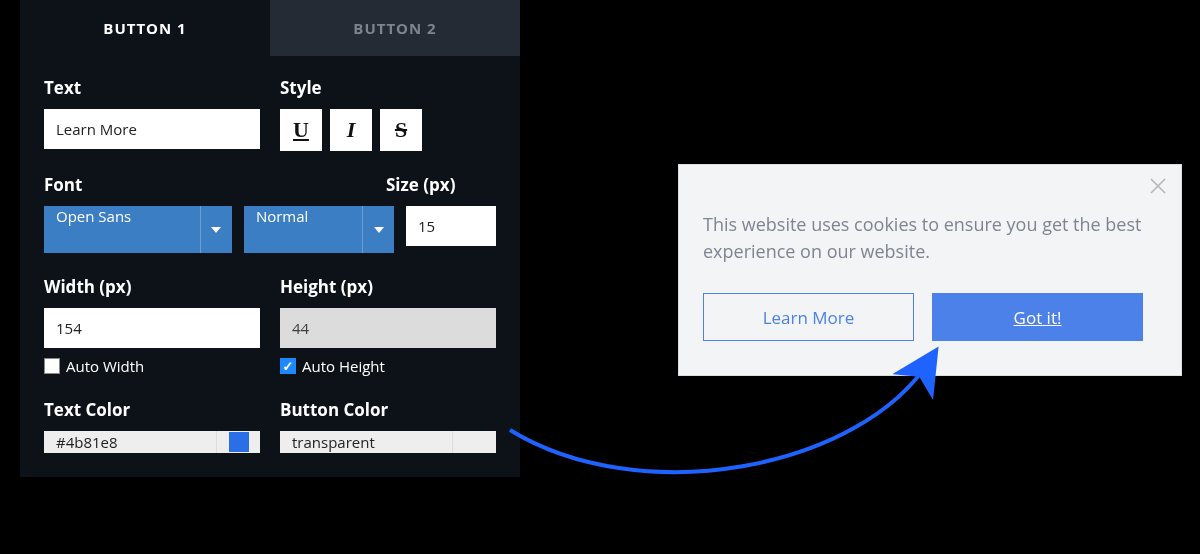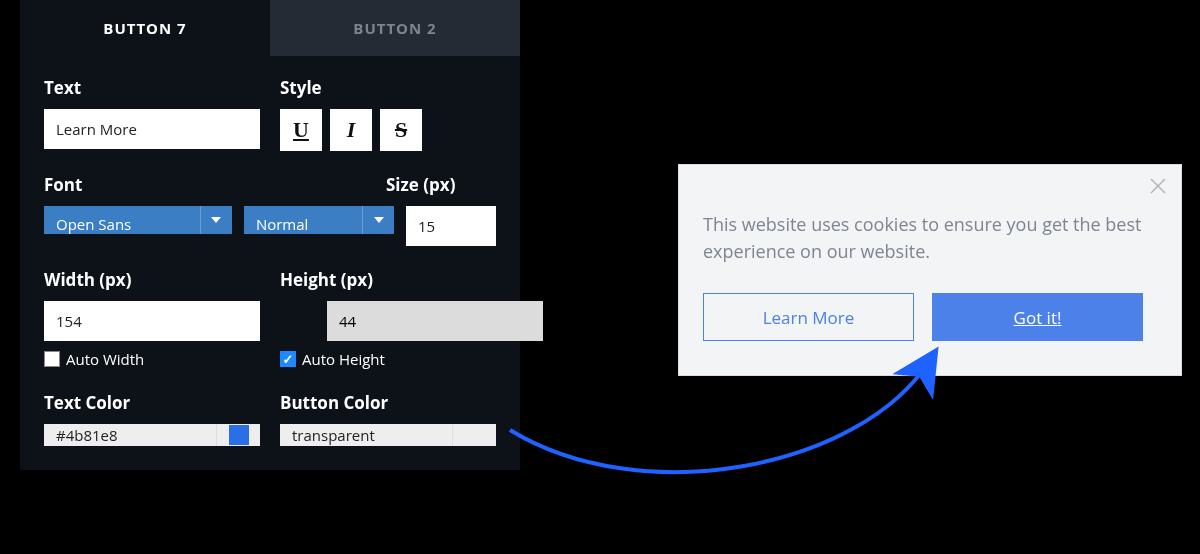--- a/index.html
+++ b/index.html
@@ -37,21 +37,21 @@
   input.text-input, input.num-input {
     width: 100%;
     height: 40px;
     padding: 0 12px;
     font-size: 15px;
     border: none;
     background: #fff;
     color: #222;
     font-family: inherit;
   }
-  input.num-input[disabled] { background: #dcdcdc; color: #000000; margin-left: 47px; }
+  input.num-input[disabled] { background: #dcdcdc; color: #404040; }
 
   
   .style-group { display: flex; gap: 8px; }
   .style-btn {
     width: 42px; height: 42px;
     background: #fff;
     color: #111;
     border: none;
     font-size: 22px;
     font-weight: 700;
@@ -59,25 +59,25 @@
     cursor: pointer;
     font-family: Georgia, serif;
   }
   .style-btn.u { text-decoration: underline; }
   .style-btn.i { font-style: italic; }
   .style-btn.s { text-decoration: line-through; }
 
   
   .select {
     position: relative;
-    height: 28px;
+    height: 47px;
     background: #3b7ec4;
     color: #fff;
     display: flex;
-    align-items: flex-end;
+    align-items: flex-start;
     padding: 0 12px;
     font-size: 15px;
     cursor: pointer;
   }
   .select .chev-box {
     position: absolute;
     right: 0; top: 0;
     width: 32px; height: 100%;
     display: flex; align-items: center; justify-content: center;
     border-left: 1px solid rgba(255,255,255,0.25);
@@ -185,21 +185,21 @@
     height: 160px;
     pointer-events: none;
     overflow: visible;
   }
 </style>
 </head>
 <body>
 
 <div class="panel">
   <div class="tabs">
-    <div class="tab active">BUTTON 7</div>
+    <div class="tab active">BUTTON 1</div>
     <div class="tab inactive">BUTTON 2</div>
   </div>
 
   <div class="panel-body">
 
     <div class="row">
       <div class="col">
         <div class="label">Text</div>
         <input class="text-input" value="Learn More" style="">
       </div>

